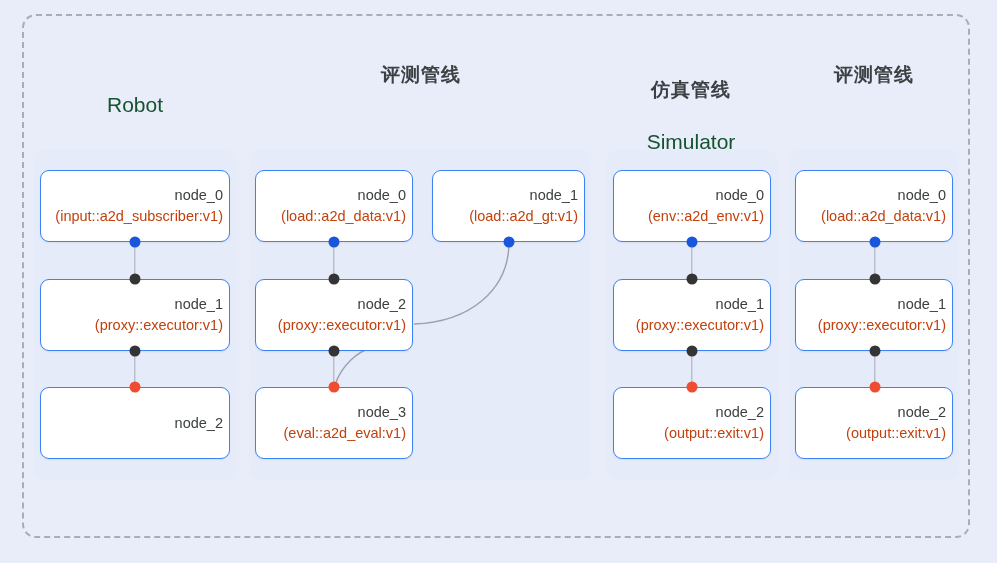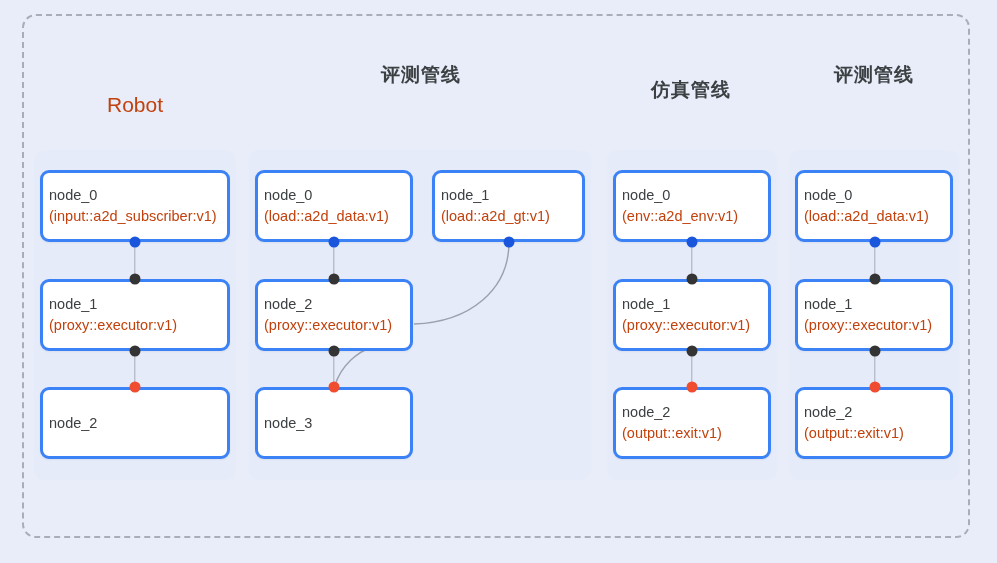--- a/index.html
+++ b/index.html
@@ -52,35 +52,35 @@
     font-size: 19px;
     font-weight: bold;
     color: #3c4043;
     letter-spacing: 1px;
     line-height: 22px;
   }
   .col-head .en {
     margin-top: 29px;
     font-size: 21px;
     font-weight: normal;
-    color: #c2410c;
+    color: #14532d;
     line-height: 24px;
   }
 
   
   .node {
     position: absolute;
     box-sizing: border-box;
     background: #ffffff;
-    border: 3px solid #3b82f6;
+    border: 1px solid #3b82f6;
     border-radius: 9px;
     box-shadow: 0 1px 2px rgba(60,64,67,0.07);
     display: flex;
     flex-direction: column;
-    align-items: flex-start;
+    align-items: flex-end;
     justify-content: center;
     text-align: center;
     padding: 0 6px;
   }
   .node .n-title {
     font-size: 14.5px;
     color: #3c4043;
     line-height: 21px;
     white-space: nowrap;
   }
@@ -138,20 +138,21 @@
   <div class="lane-wash" style="left:789px; width:170px;"></div>
 
   <div class="col-head" style="left:35px; top:64px; width:200px;">
     <div class="en">Robot</div>
   </div>
   <div class="col-head" style="left:321px; top:64px; width:200px;">
     <div class="cn">评测管线</div>
   </div>
   <div class="col-head" style="left:591px; top:79px; width:200px;">
     <div class="cn">仿真管线</div>
+    <div class="en">Simulator</div>
   </div>
   <div class="col-head" style="left:774px; top:64px; width:200px;">
     <div class="cn">评测管线</div>
   </div>
 
   <div class="edge-v" style="left:135px; top:241px; height:38px;"></div>
   <div class="edge-v" style="left:135px; top:350px; height:37px;"></div>
 
   <div class="edge-v" style="left:334px; top:241px; height:38px;"></div>
   <div class="edge-v" style="left:334px; top:350px; height:37px;"></div>
@@ -199,20 +200,21 @@
 
   <div class="node" style="left:255px; top:279px; width:158px; height:72px;">
     <div class="n-title">node_2</div>
     <div class="n-sub">(proxy::executor:v1)</div>
   </div>
   <div class="port black" style="left:334px; top:279px;"></div>
   <div class="port black" style="left:334px; top:351px;"></div>
 
   <div class="node" style="left:255px; top:387px; width:158px; height:72px;">
     <div class="n-title">node_3</div>
+    <div class="n-sub">(eval::a2d_eval:v1)</div>
   </div>
   <div class="port red" style="left:334px; top:387px;"></div>
 
   <div class="node" style="left:613px; top:170px; width:158px; height:72px;">
     <div class="n-title">node_0</div>
     <div class="n-sub">(env::a2d_env:v1)</div>
   </div>
   <div class="port blue" style="left:692px; top:242px;"></div>
 
   <div class="node" style="left:613px; top:279px; width:158px; height:72px;">

